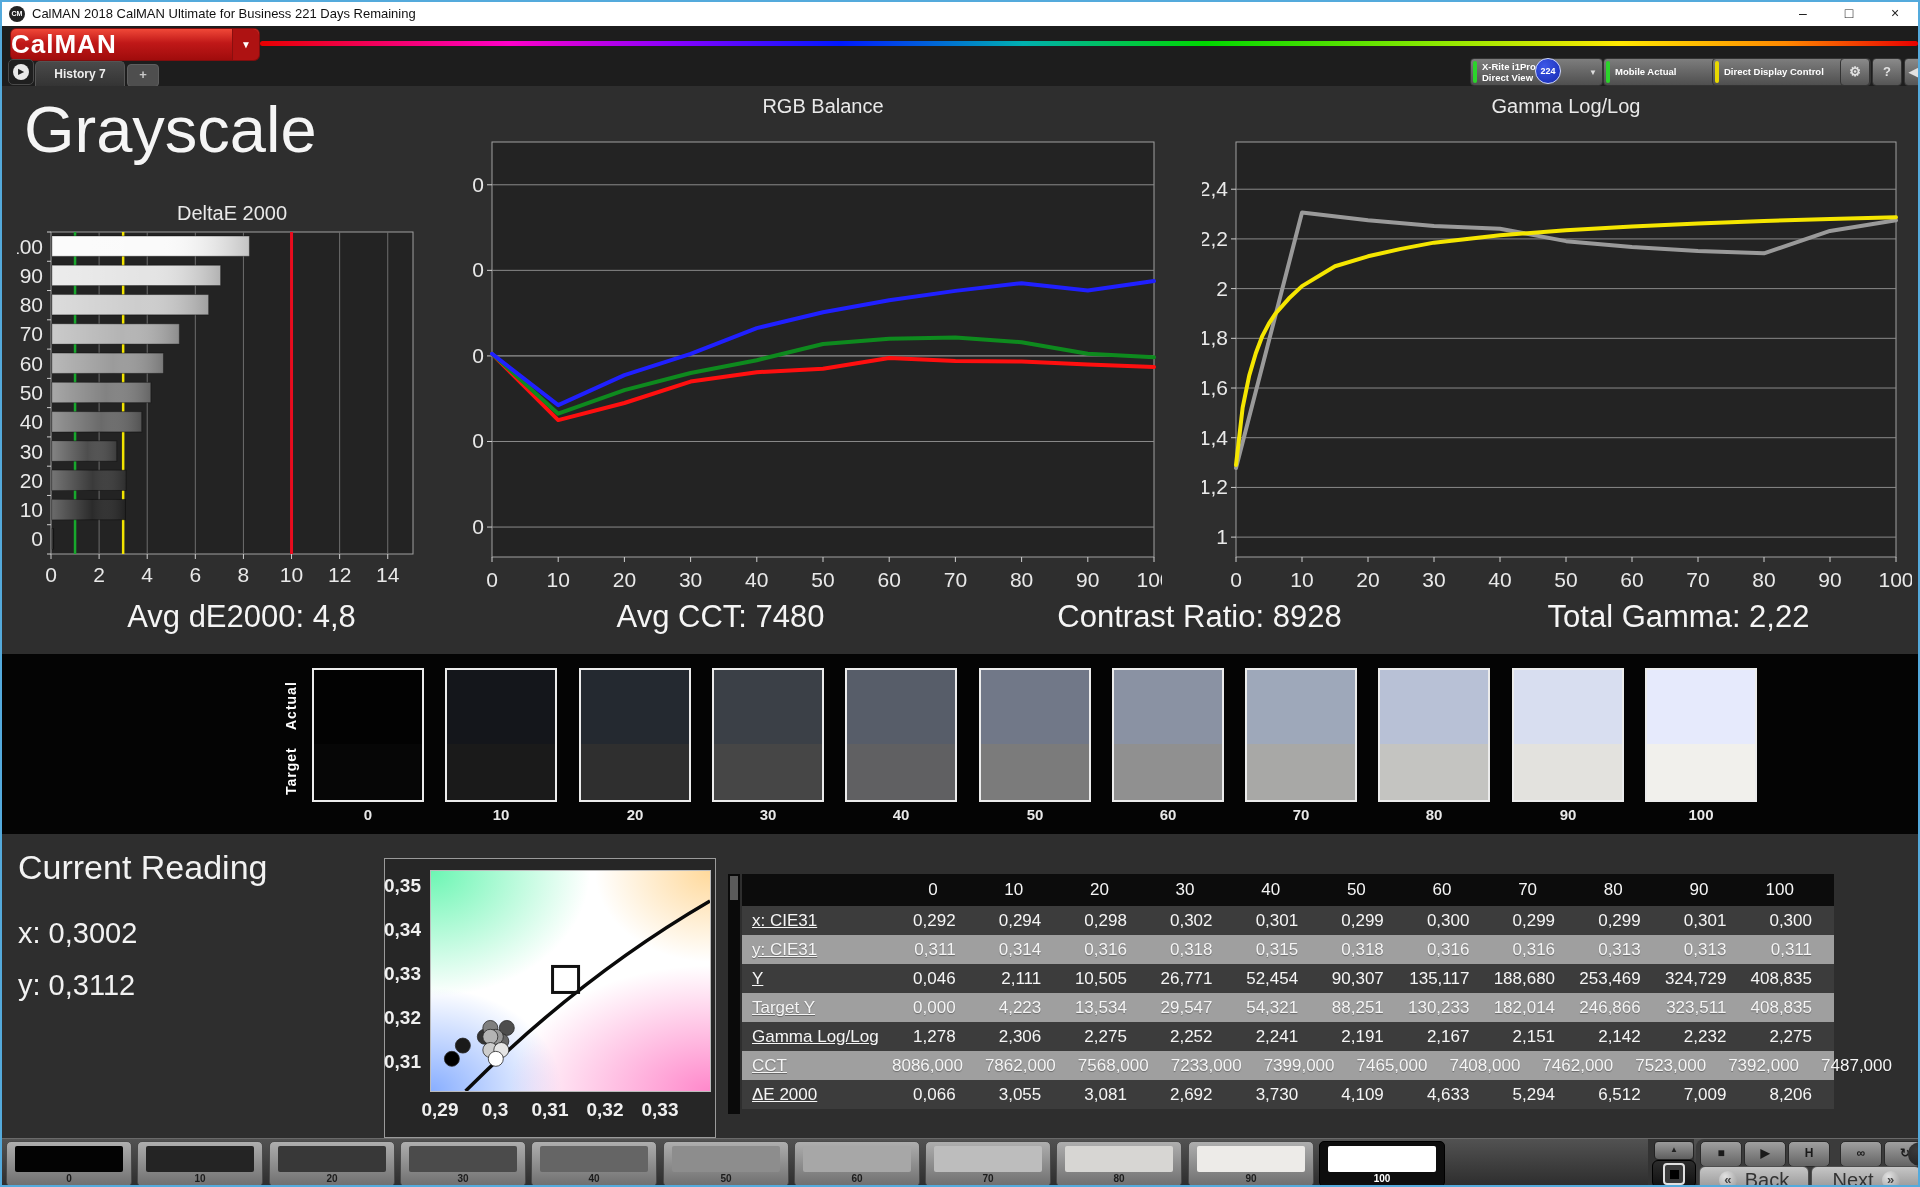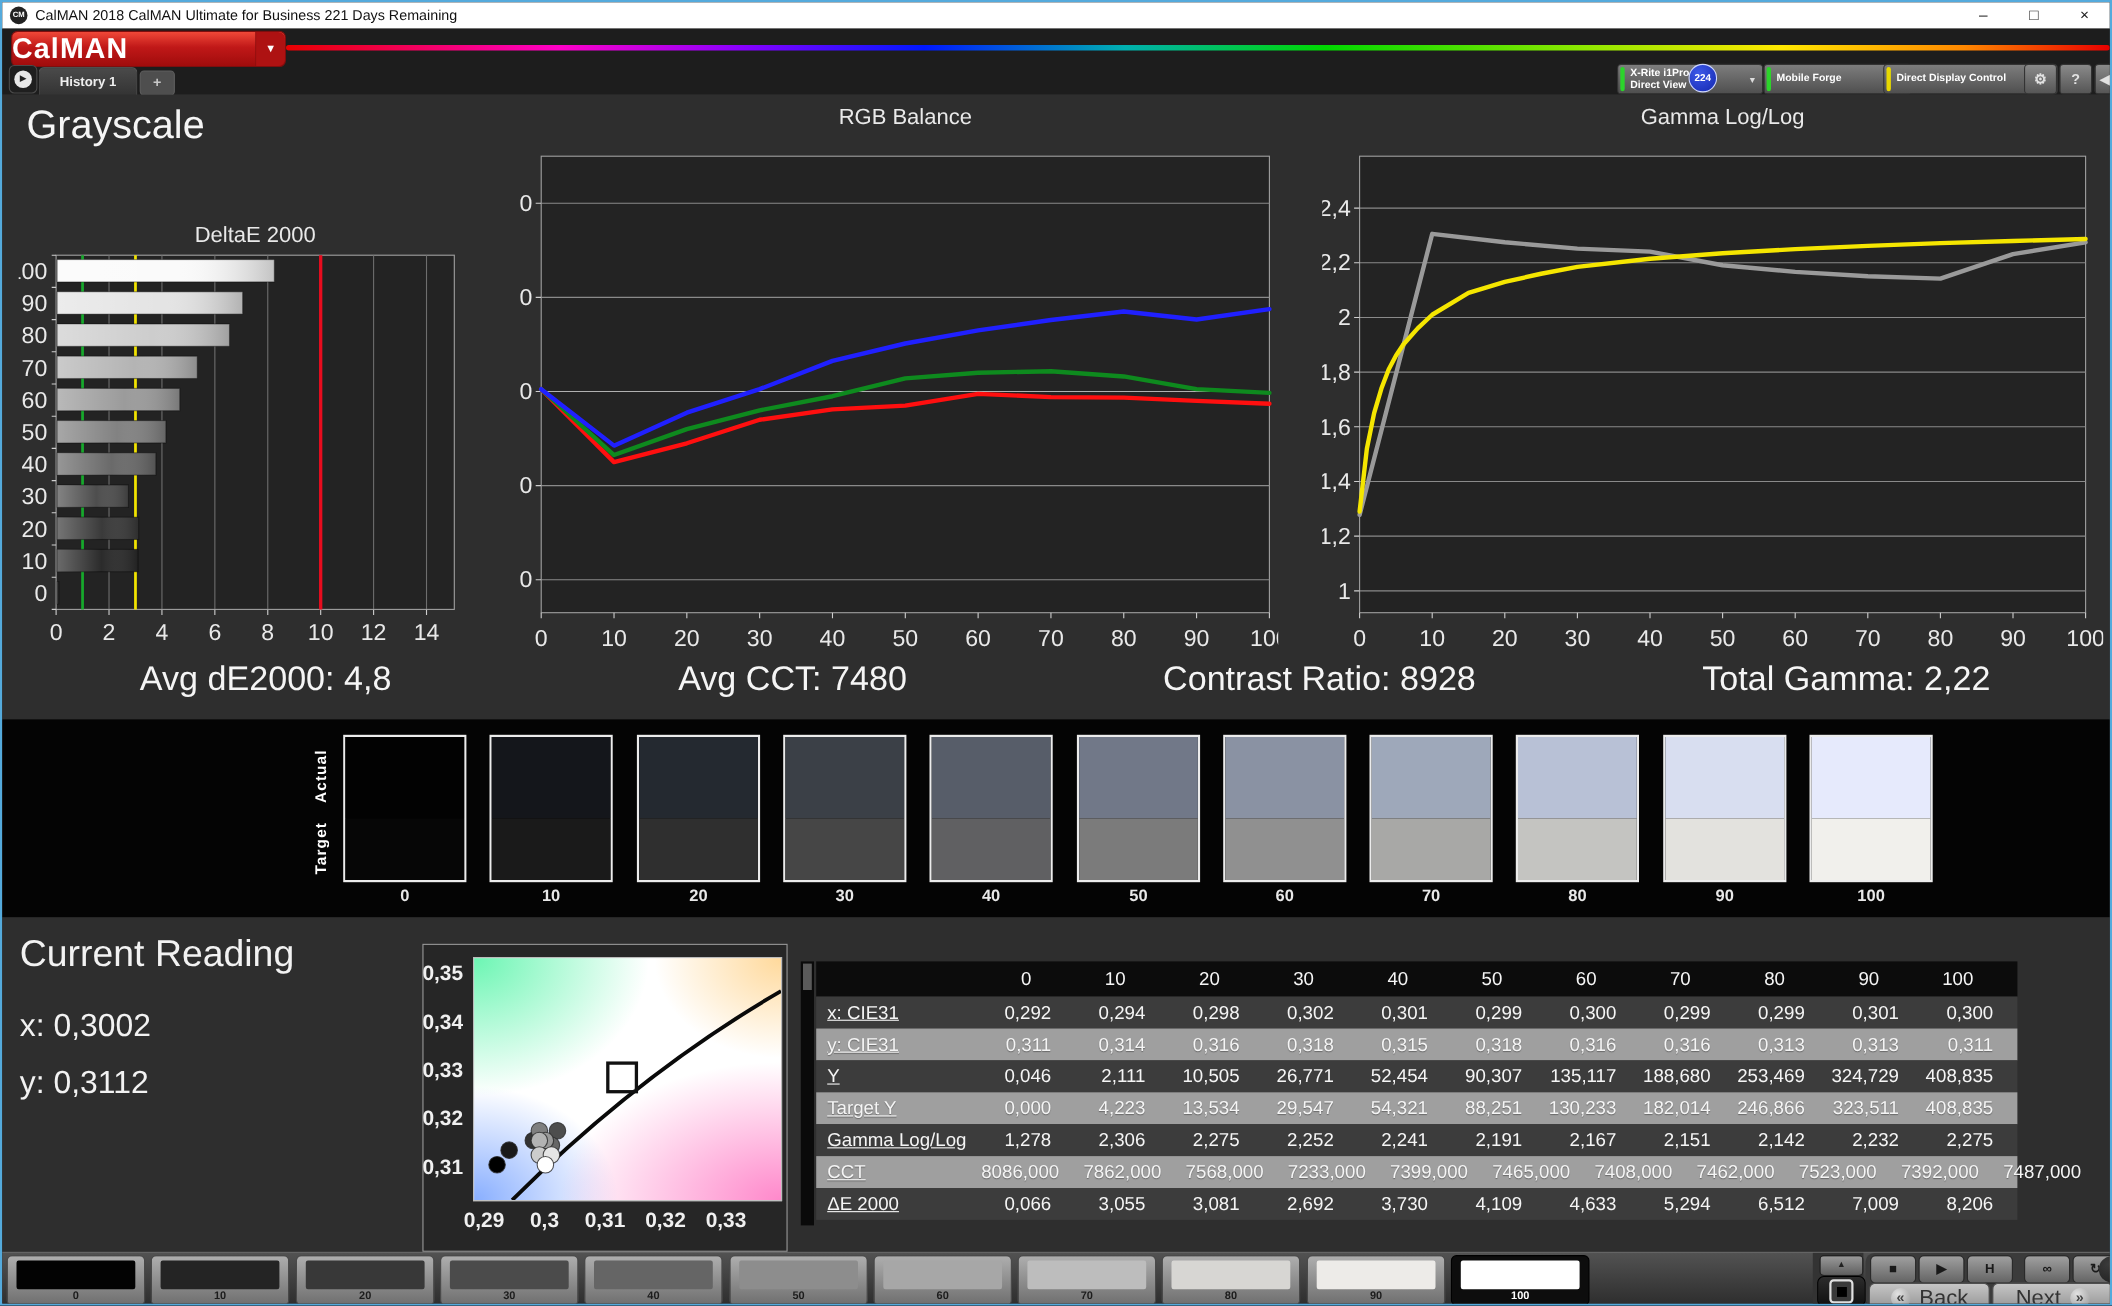--- a/index.html
+++ b/index.html
@@ -37,21 +37,21 @@
           border:1px solid #4a4a4a;display:flex;align-items:center;justify-content:center;}
   .navbtn .ncirc{width:16px;height:16px;border-radius:50%;background:#e8e8e8;color:#222;font-size:8px;
           text-align:center;line-height:16px;}
   .tab{position:absolute;left:33px;top:35px;width:88px;height:25px;border-radius:5px 5px 0 0;
        background:linear-gradient(#4a4a4a,#333);border:1px solid #555;border-bottom:none;color:#eee;
        font-size:12px;font-weight:bold;text-align:center;line-height:25px;}
   .addtab{position:absolute;left:125px;top:38px;width:30px;height:21px;border-radius:4px;background:#4e4e4e;
        color:#c8c8c8;font-size:13px;font-weight:bold;text-align:center;line-height:20px;border:1px solid #5e5e5e;}
   
   .main{position:absolute;left:0;top:84px;right:0;height:568px;background:#2e2e2e;}
-  .main h1{position:absolute;left:22px;top:6px;margin:0;font-size:36px;font-weight:300;color:#f5f5f5;}
+  .main h1{position:absolute;left:22px;top:6px;margin:0;font-size:65px;font-weight:300;color:#f5f5f5;}
   .csvg{position:absolute;}
   .summary{position:absolute;left:0;top:505px;width:100%;height:52px;display:flex;}
   .stat{flex:1;text-align:center;color:#f5f5f5;font-size:31px;line-height:52px;}
   
   .swatchband{position:absolute;left:0;top:652px;right:0;height:180px;background:#040404;}
   .vlabel{position:absolute;left:281px;writing-mode:vertical-rl;transform:rotate(180deg);color:#fff;
           font-size:14px;font-weight:bold;letter-spacing:1px;text-align:center;}
   .tile{position:absolute;top:14px;width:112px;height:134px;border:2px solid #ececec;box-sizing:border-box;}
   .tile .half{position:absolute;left:0;right:0;}
   .tilelabel{position:absolute;top:152px;width:112px;text-align:center;color:#e8e8e8;font-size:15px;font-weight:bold;}
@@ -137,39 +137,39 @@
       <div class="mlines">
         <span>X-Rite i1Pro 2</span><br>
         <span>Direct View</span>
       </div>
       <span class="chev">▼</span>
     </div>
     <div class="badge" style="left:1533px;">224</div>
     <div class="meterbox" style="left:1601px;width:100px;">
       <i class="cbar" id="source-bar" style="background: rgb(43, 212, 43);"></i>
       <div class="mlines" style="top:7px;">
-        <span>Mobile Forge</span>
+        <span>Mobile Actual</span>
       </div>
       <span class="chev">▼</span>
     </div>
     <div class="meterbox" style="left:1710px;width:124px;">
       <i class="cbar" id="ddc-bar" style="background: rgb(232, 216, 0);"></i>
       <div class="mlines" style="top:7px;">
         <span>Direct Display Control</span>
       </div>
       <span class="chev">▼</span>
     </div>
     <div class="sqbtn" style="left:1838px;"><span>⚙</span></div>
     <div class="sqbtn" style="left:1870px;"><span>?</span></div>
     <div class="sqbtn" style="left:1902px;width:18px;"><span>◀</span></div>
 
     <div class="navbtn">
       <span class="ncirc"><span>▶</span></span>
     </div>
-    <div class="tab">History 1</div>
+    <div class="tab">History 7</div>
     <div class="addtab">+</div>
   </div>
 
   <div class="main">
     <h1>Grayscale</h1>
     <svg id="deltae-svg" class="csvg" style="left:15px;top:116px;" width="410" height="400" viewBox="0 0 410 400">
         <text x="215" y="18" text-anchor="middle" fill="#e9e9e9" font-size="20">DeltaE 2000</text>
         <rect x="34" y="30" width="362" height="322" fill="#232323" stroke="#a0a0a0"></rect>
         <defs>
           <linearGradient id="barglare" x1="0" y1="0" x2="1" y2="0">

